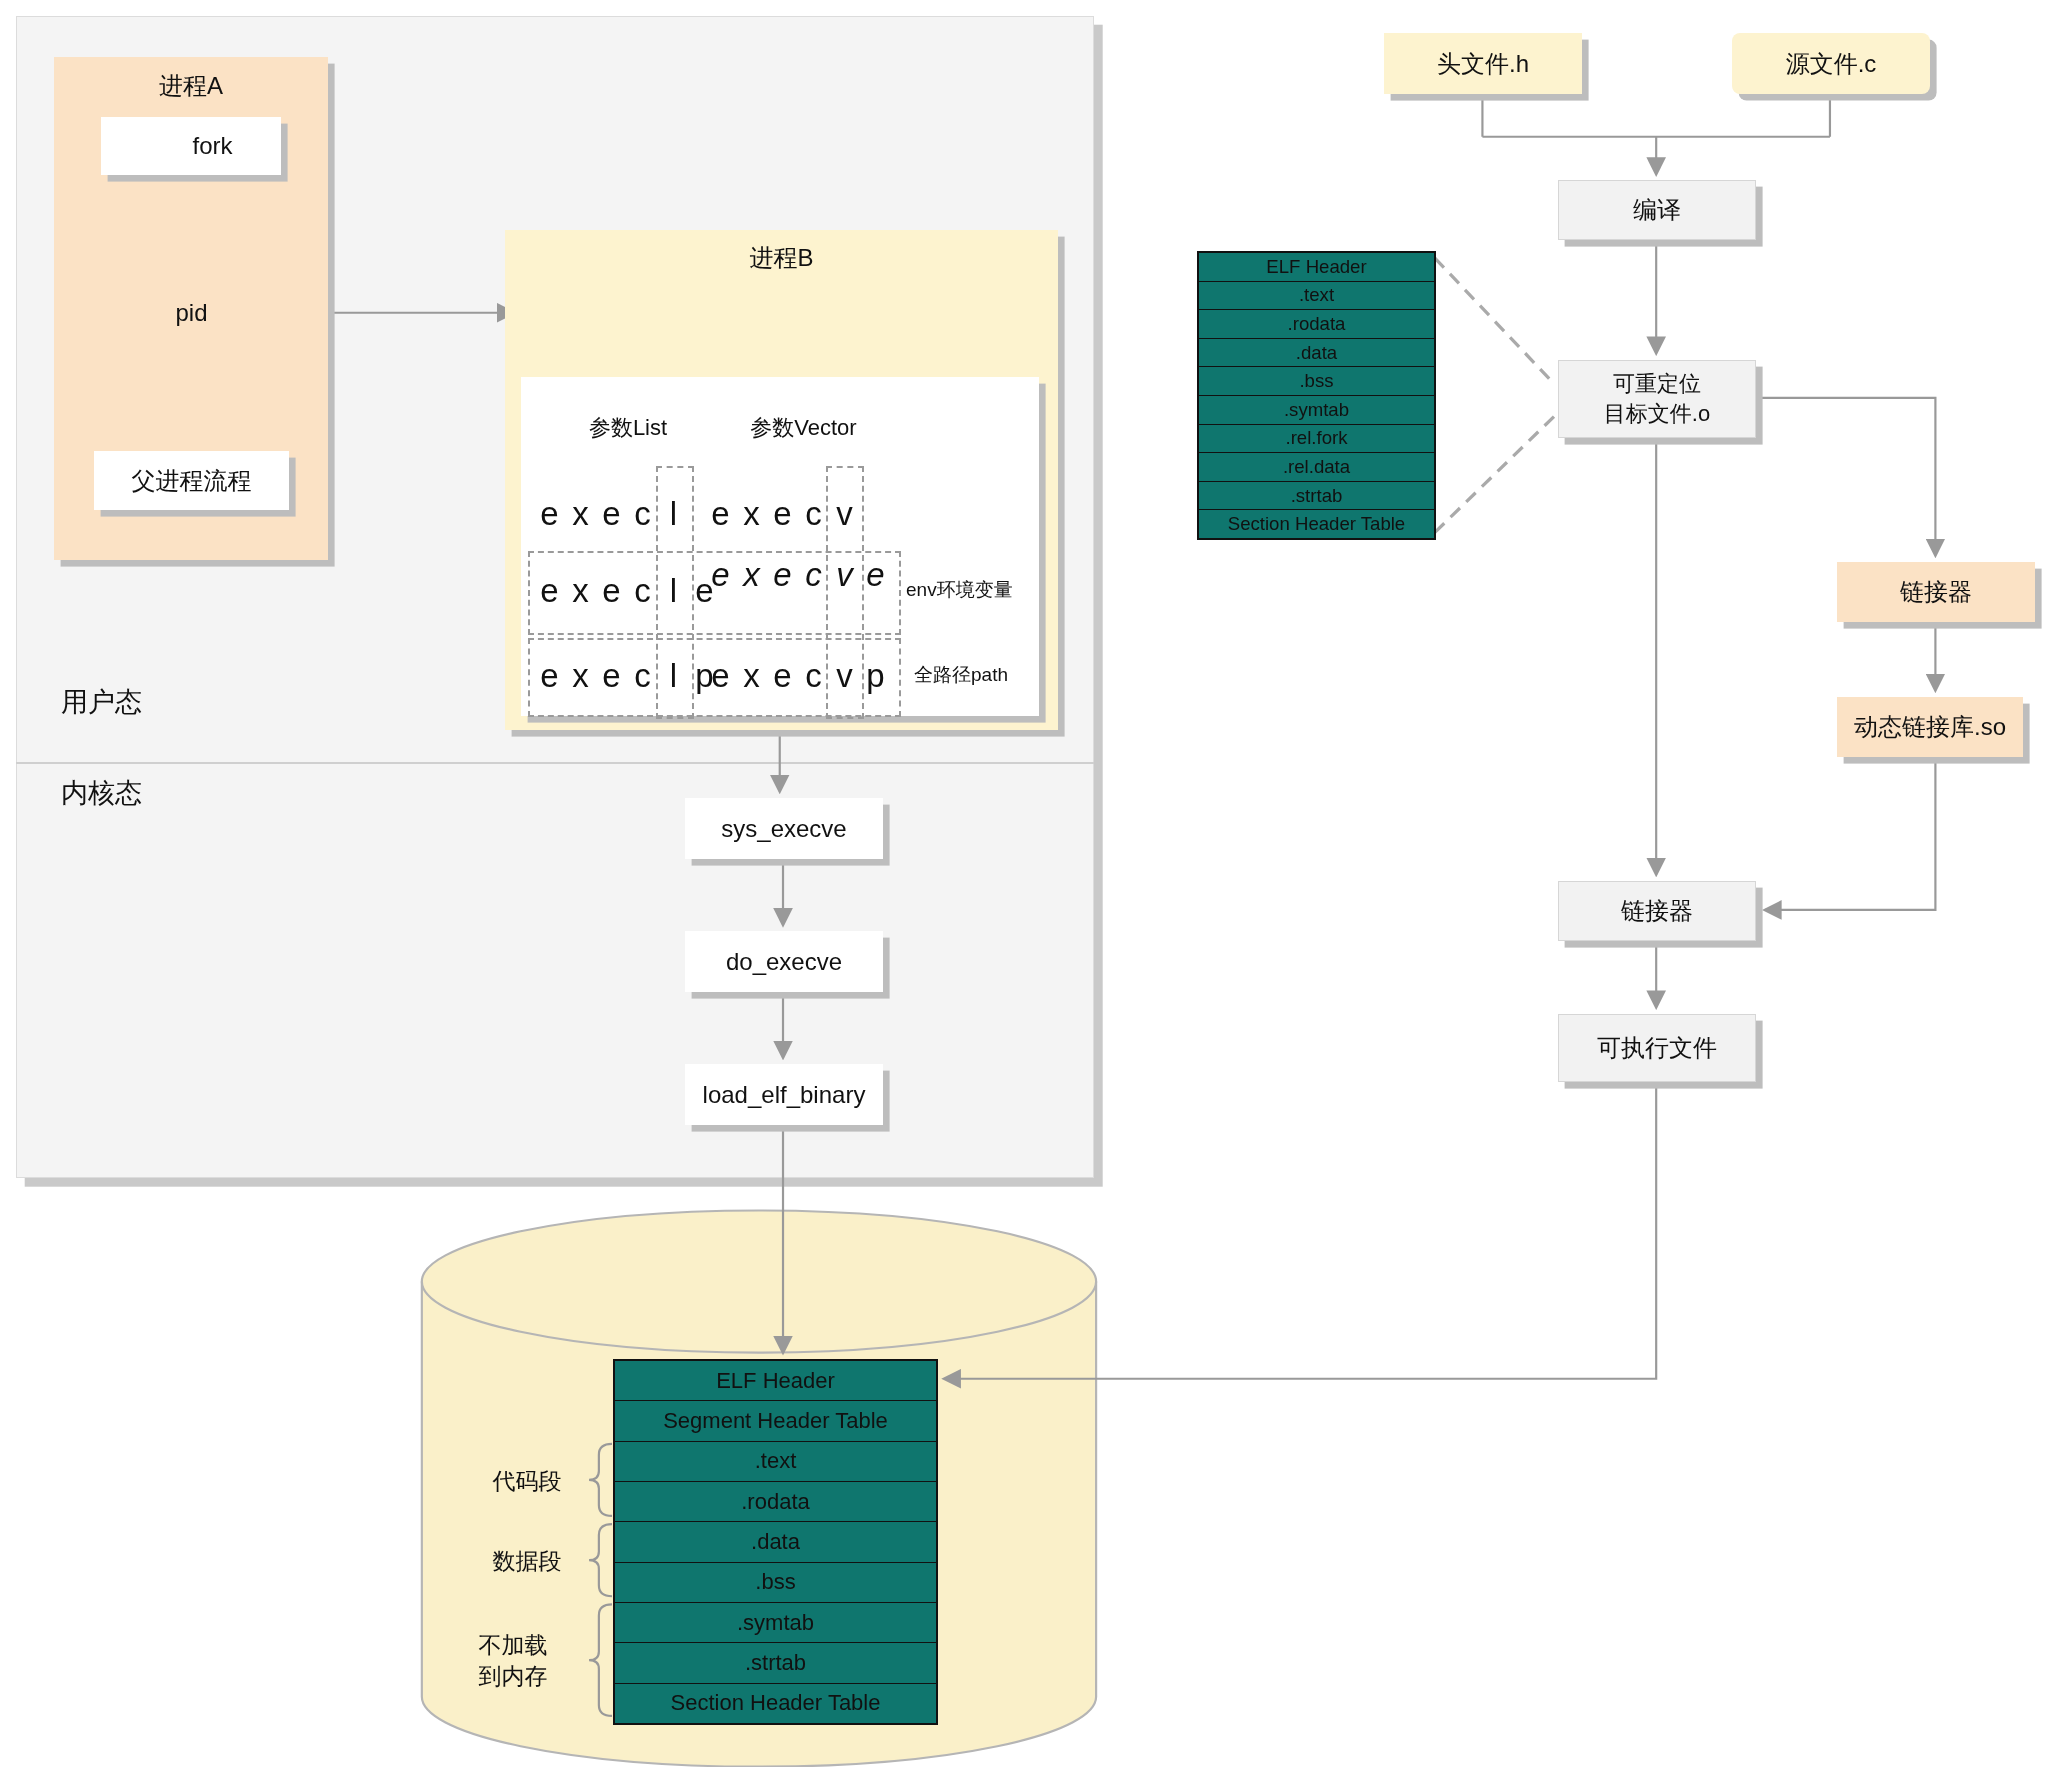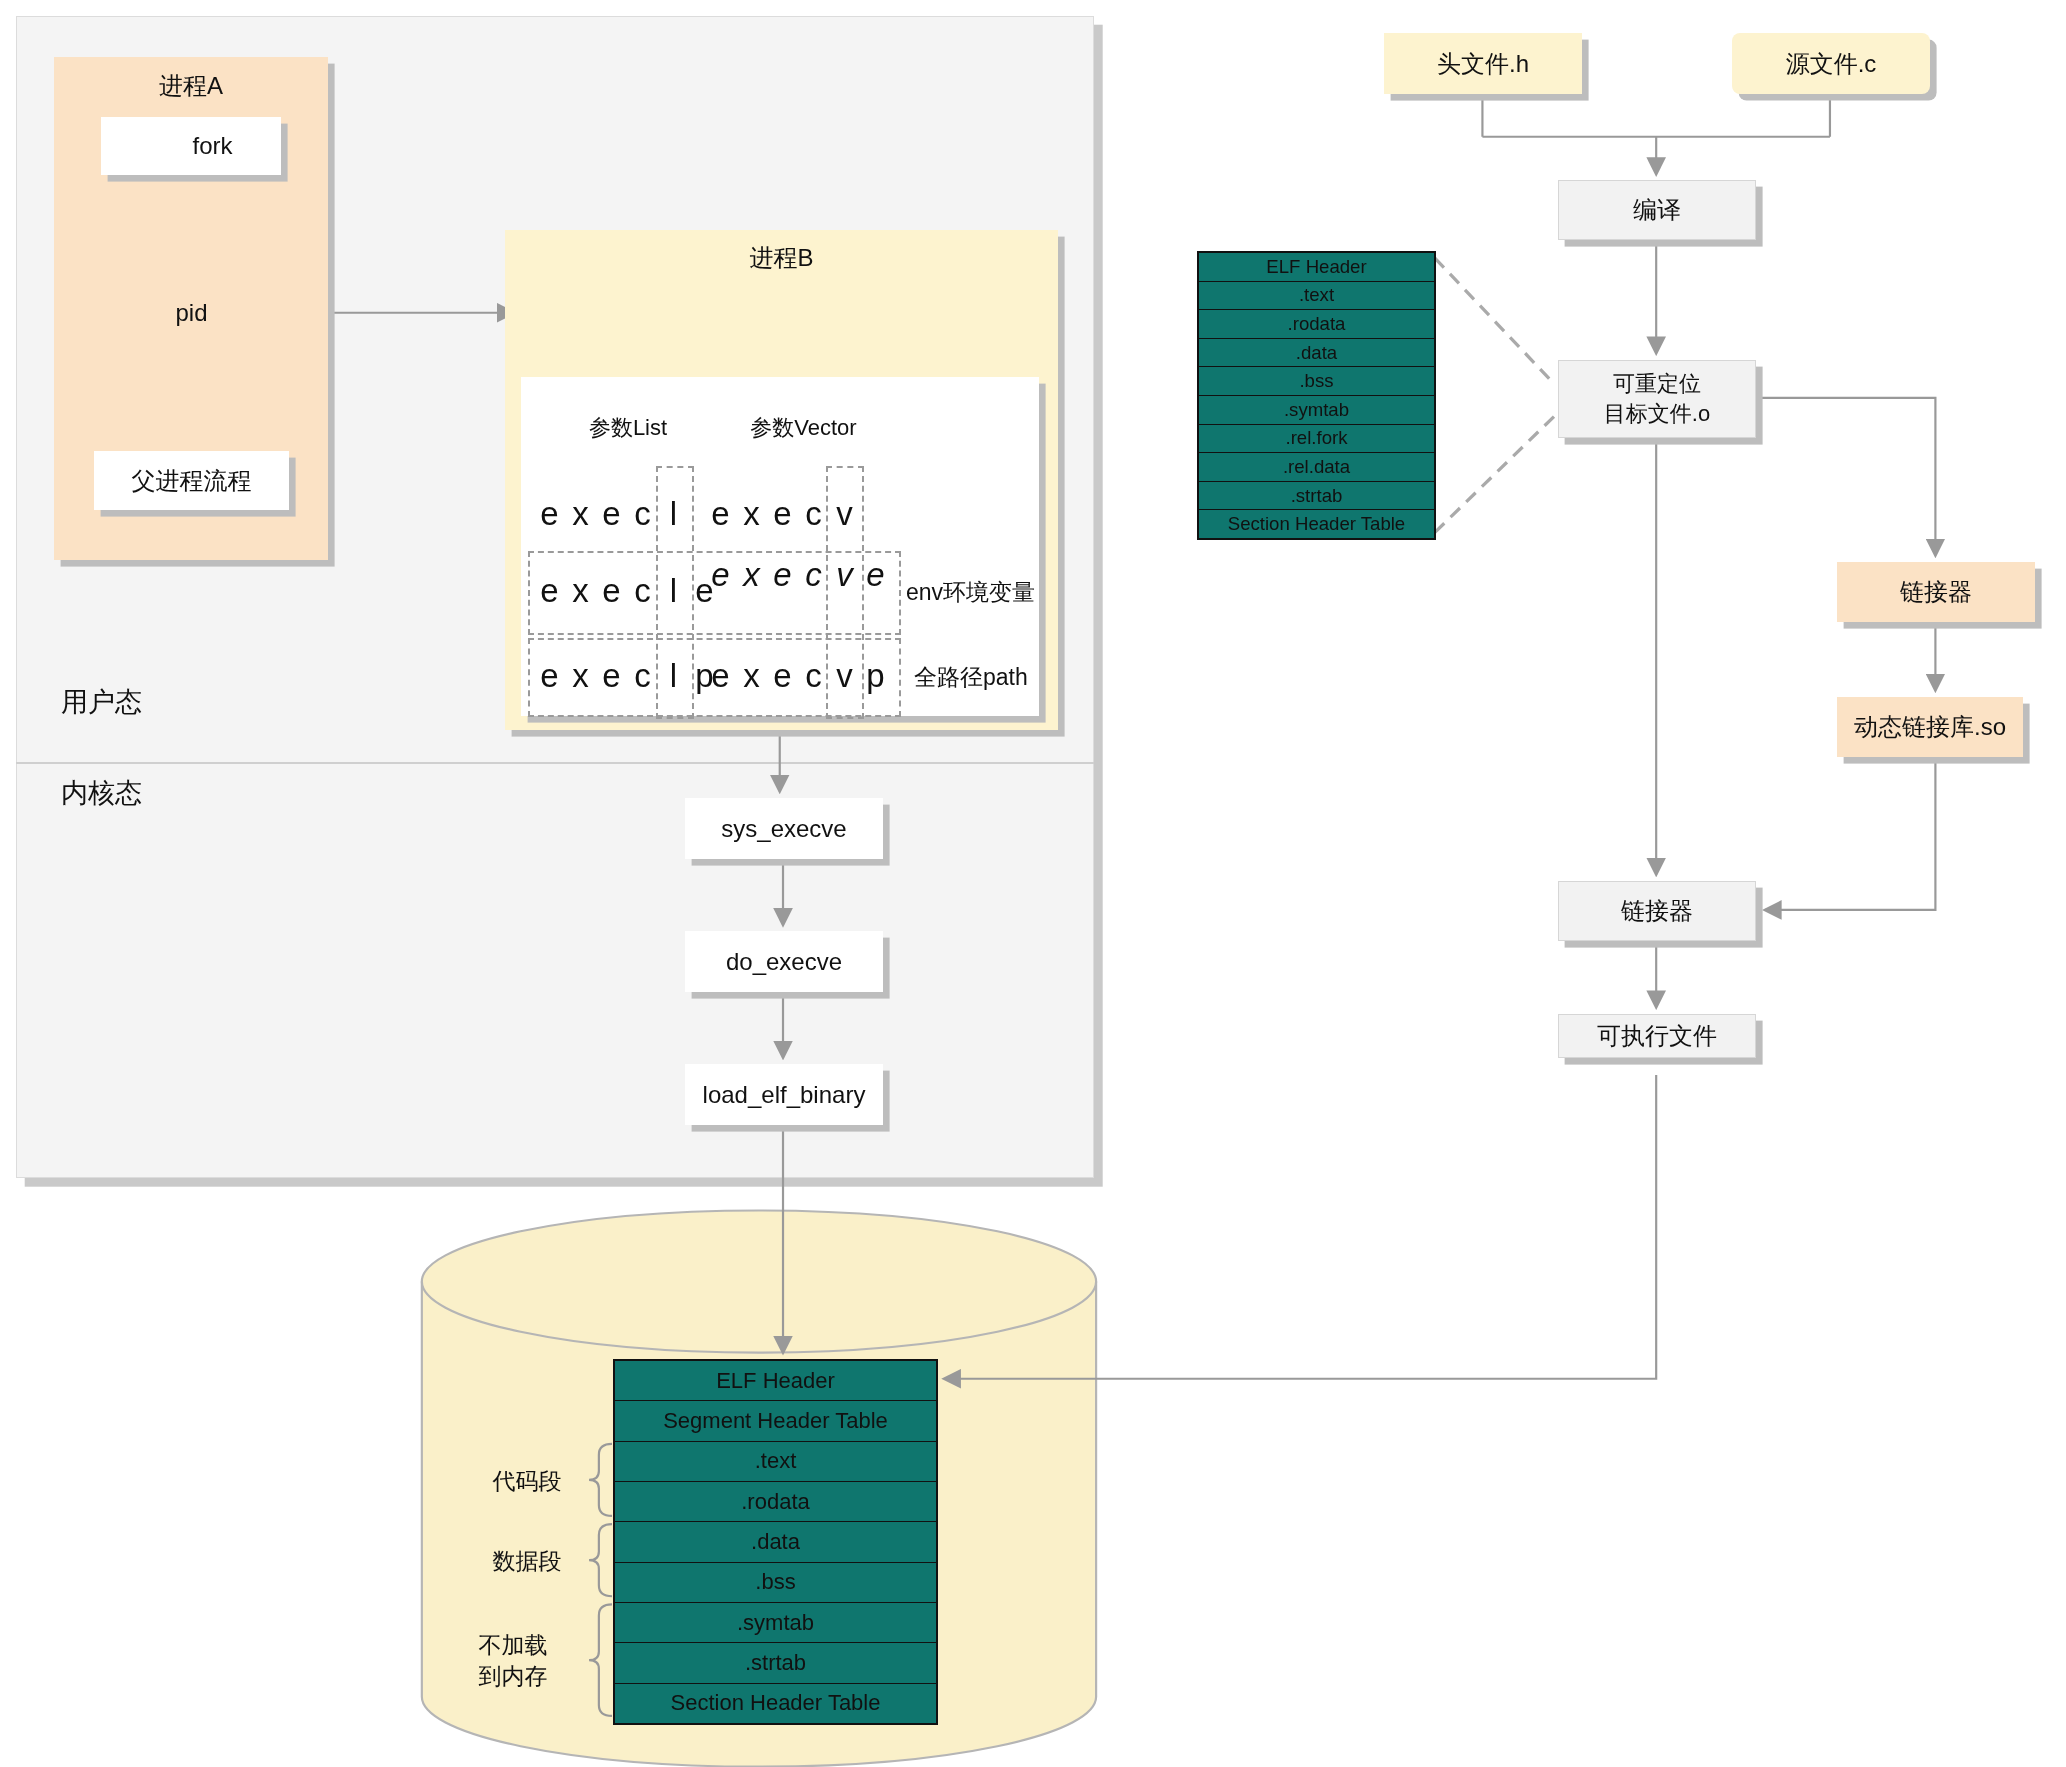--- a/index.html
+++ b/index.html
@@ -25,21 +25,21 @@
   svg.overlay{position:absolute;left:0;top:0;z-index:1;}
   
   #user-kernel-panel{left:16.4px;top:16.4px;width:1078px;height:1162px;background:var(--panel);
     border:1.1px solid #dcdcdc;z-index:0;}
   #mode-divider{left:16.4px;top:762px;width:1078px;height:1.6px;background:#cfcfcf;z-index:1;}
   .modelabel{position:absolute;font-size:27px;z-index:2;}
   
   .word{position:absolute;height:46px;line-height:46px;white-space:nowrap;z-index:3;font-size:33px;}
   .ltr{display:inline-block;width:31px;text-align:center;}
   .dashed{position:absolute;border:2.7px dashed #9a9a9a;z-index:2;background:transparent;}
-  .execlabel{position:absolute;font-size:23px;z-index:3;}
+  .execlabel{position:absolute;font-size:19px;z-index:3;}
   
   .stack{position:absolute;display:flex;flex-direction:column;background:#0f766e;
     border:2.2px solid var(--ink);z-index:2;}
   .stack > div{flex:1;display:flex;align-items:center;justify-content:center;border-top:1.6px solid var(--ink);}
   .stack > div:first-child{border-top:none;}
   #mem-table{left:613px;top:1359px;width:321px;height:362px;font-size:22px;}
   #obj-table{left:1197px;top:251px;width:235px;height:285px;font-size:18.6px;}
   .grouplabel{position:absolute;font-size:23px;z-index:2;text-align:center;}
 </style>
 </head>
@@ -155,21 +155,21 @@
 到内存</div>
 
   <div class="box yellow shadow t44" style="left:1384px;top:33px;width:198px;height:61px;">头文件.h</div>
   <div class="box yellow shadow t44" style="left:1732px;top:33px;width:198px;height:61px;border-radius:8px;">源文件.c</div>
   <div class="box grayb shadow t44" style="left:1558px;top:180px;width:198px;height:60px;">编译</div>
   <div class="box grayb shadow t40 pre" style="left:1558px;top:360px;width:198px;height:78px;">可重定位
 目标文件.o</div>
   <div class="box peach shadow t44" style="left:1837px;top:562px;width:198px;height:60px;">链接器</div>
   <div class="box peach shadow t44" style="left:1837px;top:697px;width:186px;height:60px;">动态链接库.so</div>
   <div class="box grayb shadow t44" style="left:1558px;top:881px;width:198px;height:60px;">链接器</div>
-  <div class="box grayb shadow t44" style="left:1558px;top:1014px;width:198px;height:44px;">可执行文件</div>
+  <div class="box grayb shadow t44" style="left:1558px;top:1014px;width:198px;height:68px;">可执行文件</div>
 
   <div class="stack" id="obj-table">
       <div>ELF Header</div>
       <div>.text</div>
       <div>.rodata</div>
       <div>.data</div>
       <div>.bss</div>
       <div>.symtab</div>
       <div>.rel.fork</div>
       <div>.rel.data</div>

